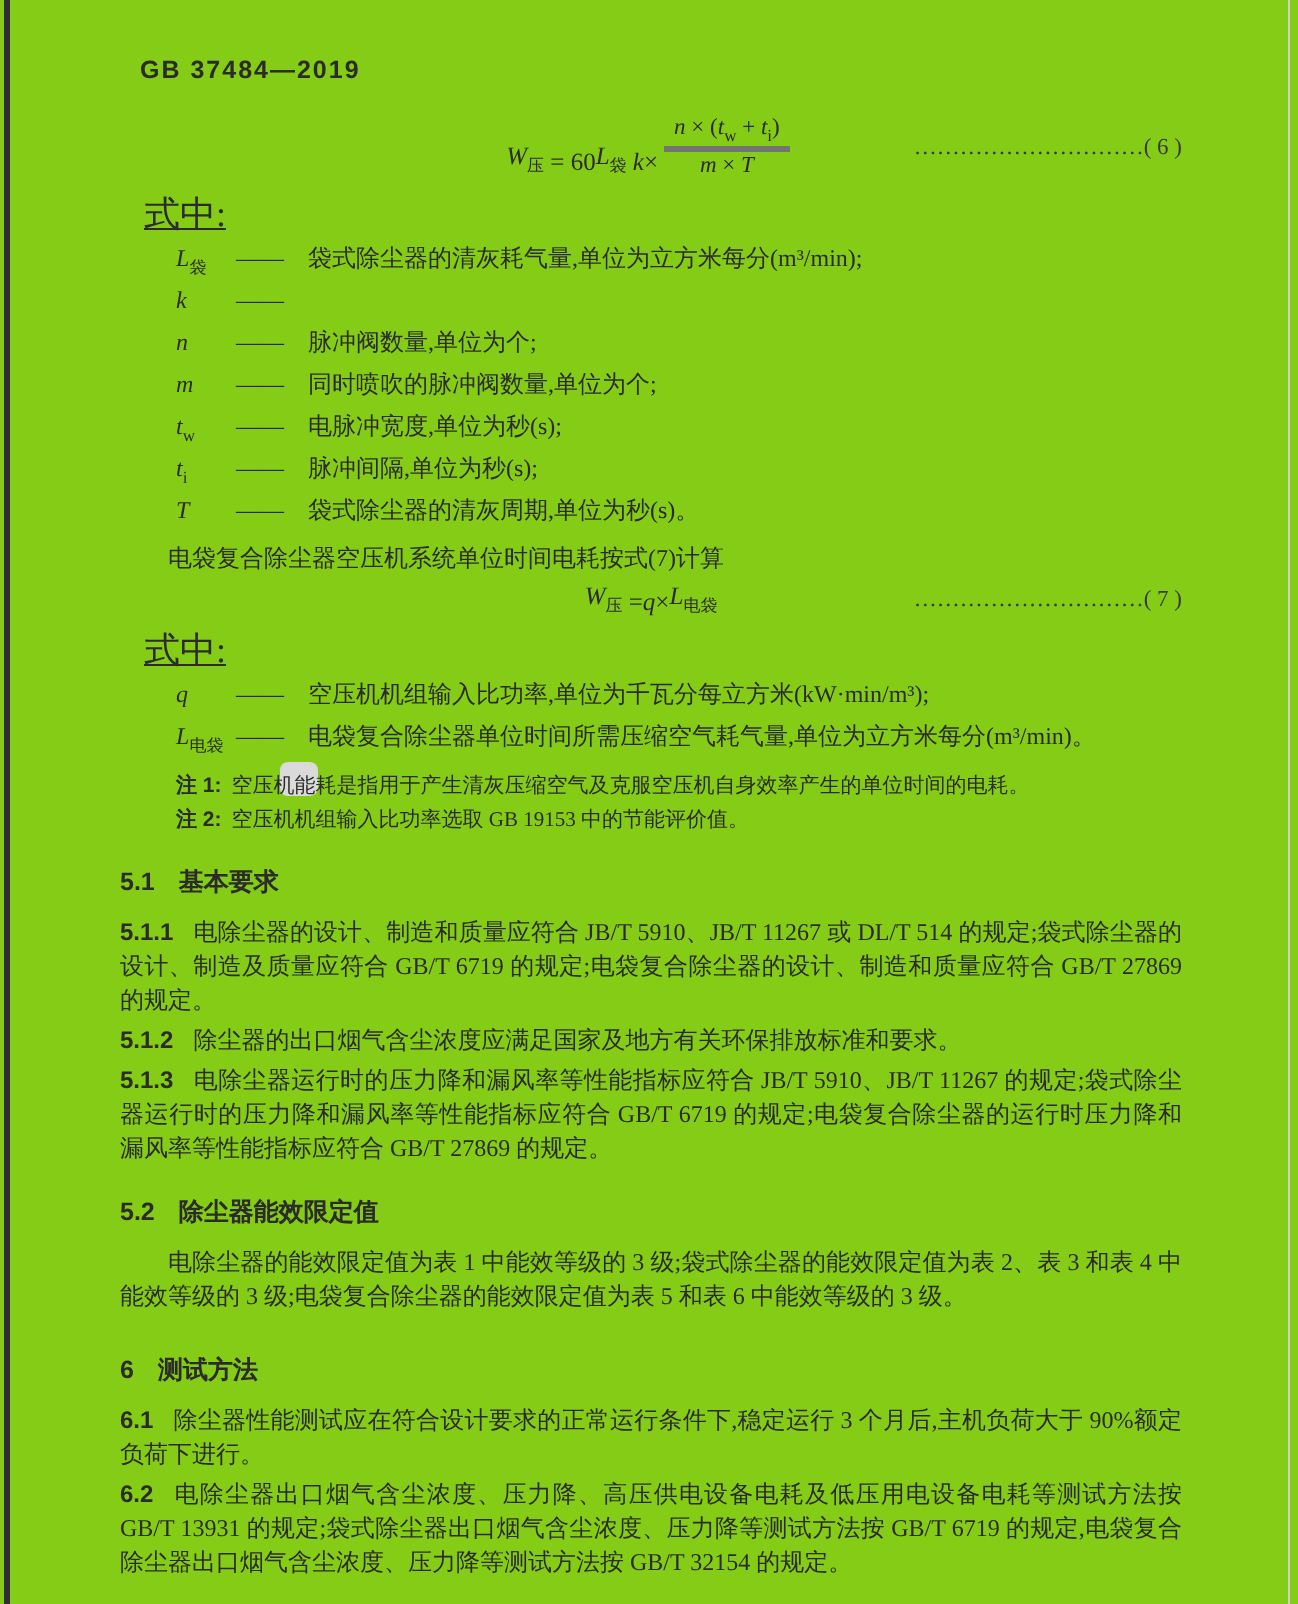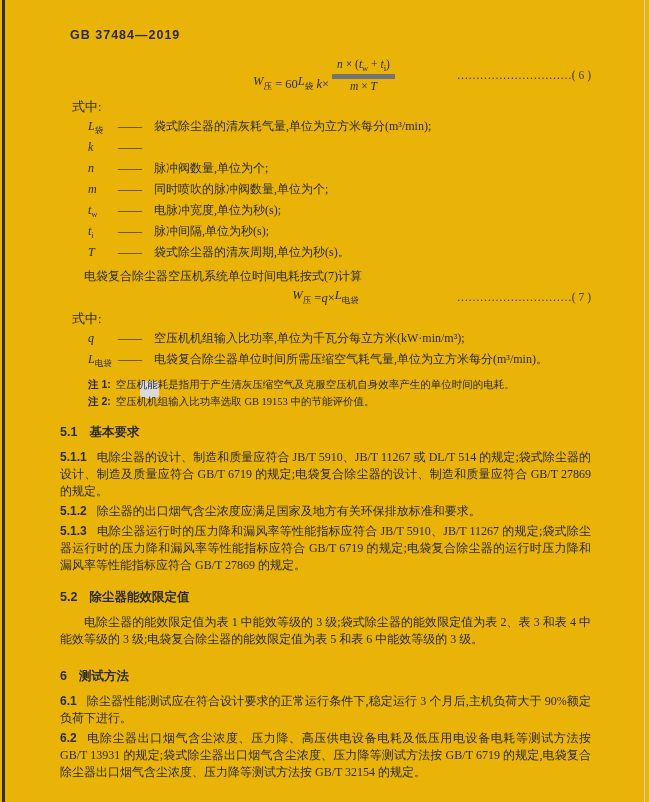--- a/index.html
+++ b/index.html
@@ -1,42 +1,42 @@
 <!DOCTYPE html>
 <html><head>
 <meta charset="utf-8">
 <style>
   html,body{margin:0;padding:0;background:#ffffff;}
   .doc-page{
     position:relative;width:649px;height:802px;overflow:hidden;
-    background:#eab308;color:#2b2b2b;
+    background:#84cc16;color:#2b2b2b;
     font-family:"Liberation Serif","DejaVu Serif",serif;
   }
   .scan-edge-left{position:absolute;left:2px;top:0;bottom:0;width:3px;background:#2e2e2e;}
   .scan-edge-right{position:absolute;right:4px;top:0;bottom:0;width:1px;background:#cfcfcc;}
   .scan-smudge{position:absolute;left:140px;top:381px;width:19px;height:17px;background:#dadada;border-radius:4px;}
   .content{position:absolute;left:60px;right:58px;top:0;}
   .doc-header{margin:28px 0 0 10px;font-size:12.5px;font-weight:bold;letter-spacing:1px;
     font-family:"Liberation Sans","DejaVu Sans",sans-serif;}
   
   .formula-row{position:relative;display:flex;justify-content:center;align-items:flex-end;
     font-size:12.5px;font-style:italic;}
   .formula-row.f6{margin:16px 0 6px 0;}
   .formula-row.f7{margin:3px 0 4px 0;}
   .math sub,.msub{font-size:8.5px;font-style:normal;}
   .mi{font-style:italic;}
   .mo{font-style:normal;}
   .frac{display:inline-flex;flex-direction:column;align-items:center;margin:0 3px;font-size:11.5px;}
-  .frac-num{padding:0 5px 1px 5px;border-bottom:5px solid #737373;}
+  .frac-num{padding:0 5px 1px 5px;border-bottom:3px solid #737373;}
   .frac-den{padding-top:1px;}
   .formula-ref{position:absolute;right:0;top:50%;transform:translateY(-50%);
     font-style:normal;font-size:11.5px;color:#3a3a3a;white-space:nowrap;}
   .formula-ref .dots{letter-spacing:0;}
   
-  .kicker{margin:4px 0 2px 12px;font-size:13px;}
+  .kicker{margin:4px 0 2px 12px;font-size:18px;text-decoration:underline;}
   .def-row{display:flex;margin-left:28px;font-size:12px;line-height:16.5px;}
   .def-sym{min-width:30px;font-style:italic;white-space:nowrap;}
   .def-dash{width:36px;white-space:nowrap;}
   .def-desc{flex:1;}
   .intro-line{margin:3px 0 0 24px;font-size:12px;line-height:17px;}
   
   .note-row{display:flex;margin-left:28px;margin-top:2px;font-size:10.5px;line-height:15px;}
   .note-label{font-weight:bold;white-space:nowrap;margin-right:5px;
     font-family:"Liberation Sans","DejaVu Sans",sans-serif;}
   

